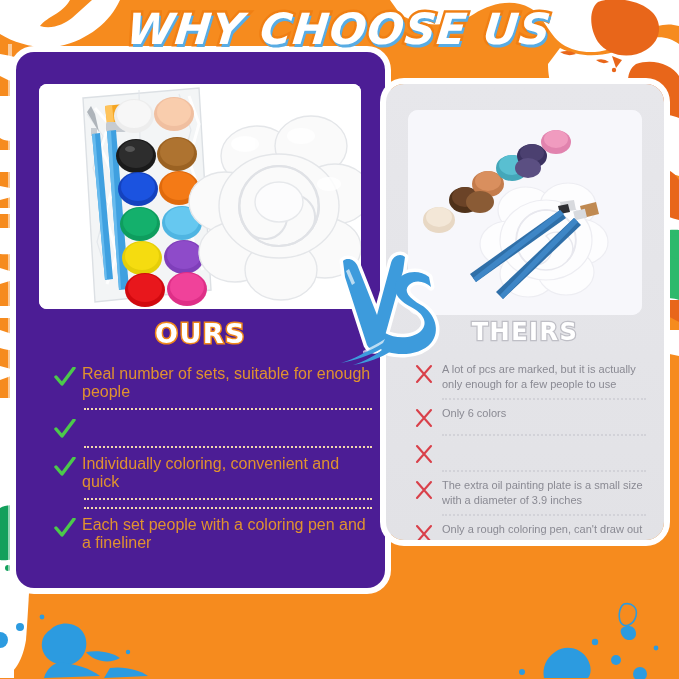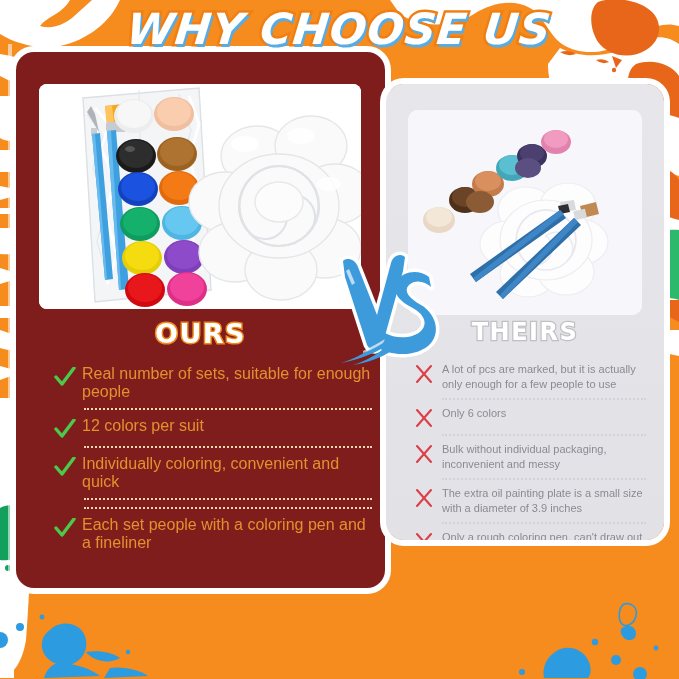--- a/index.html
+++ b/index.html
@@ -46,21 +46,21 @@
   
   .card {
     position: absolute;
     border-radius: 18px;
     overflow: hidden;
     z-index: 6;
   }
   .card-ours {
     left: 16px; top: 52px;
     width: 369px; height: 536px;
-    background: #7f1d1d;
+    background: #4c1d95;
     box-shadow: 0 0 0 6px #ffffff;
   }
   .card-theirs {
     left: 386px; top: 84px;
     width: 278px; height: 456px;
     background: #E4E4E8;
     background: linear-gradient(180deg,#E7E7EB 0%, #E2E2E6 100%);
     box-shadow: 0 0 0 6px #ffffff;
   }
 
@@ -391,21 +391,20 @@
         <span class="txt">Real number of sets, suitable for enough people</span>
       </div>
       <div class="divider"></div>
 
       <div class="row">
         <span class="mark">
           <svg width="22" height="20" viewBox="0 0 22 20">
               <path d="M2,10 L8,17 L20,1" fill="none" stroke="#4CC94B" stroke-width="3.4" stroke-linecap="round" stroke-linejoin="round"></path>
             </svg>
         </span>
-        <span class="txt">12 colors per suit</span>
       </div>
       <div class="divider"></div>
 
       <div class="row">
         <span class="mark">
           <svg width="22" height="20" viewBox="0 0 22 20">
               <path d="M2,10 L8,17 L20,1" fill="none" stroke="#4CC94B" stroke-width="3.4" stroke-linecap="round" stroke-linejoin="round"></path>
             </svg>
         </span>
         <span class="txt">Individually coloring, convenient and quick</span>
@@ -514,21 +513,20 @@
         <span class="txt">Only 6 colors</span>
       </div>
       <div class="divider"></div>
 
       <div class="row">
         <span class="mark">
           <svg width="20" height="20" viewBox="0 0 20 20">
               <path d="M3,2 L17,18 M17,2 L3,18" fill="none" stroke="#D9404A" stroke-width="2.1" stroke-linecap="round"></path>
             </svg>
         </span>
-        <span class="txt">Bulk without individual packaging, inconvenient and messy</span>
       </div>
       <div class="divider"></div>
 
       <div class="row">
         <span class="mark">
           <svg width="20" height="20" viewBox="0 0 20 20">
               <path d="M3,2 L17,18 M17,2 L3,18" fill="none" stroke="#D9404A" stroke-width="2.1" stroke-linecap="round"></path>
             </svg>
         </span>
         <span class="txt">The extra oil painting plate is a small size with a diameter of 3.9 inches</span>

